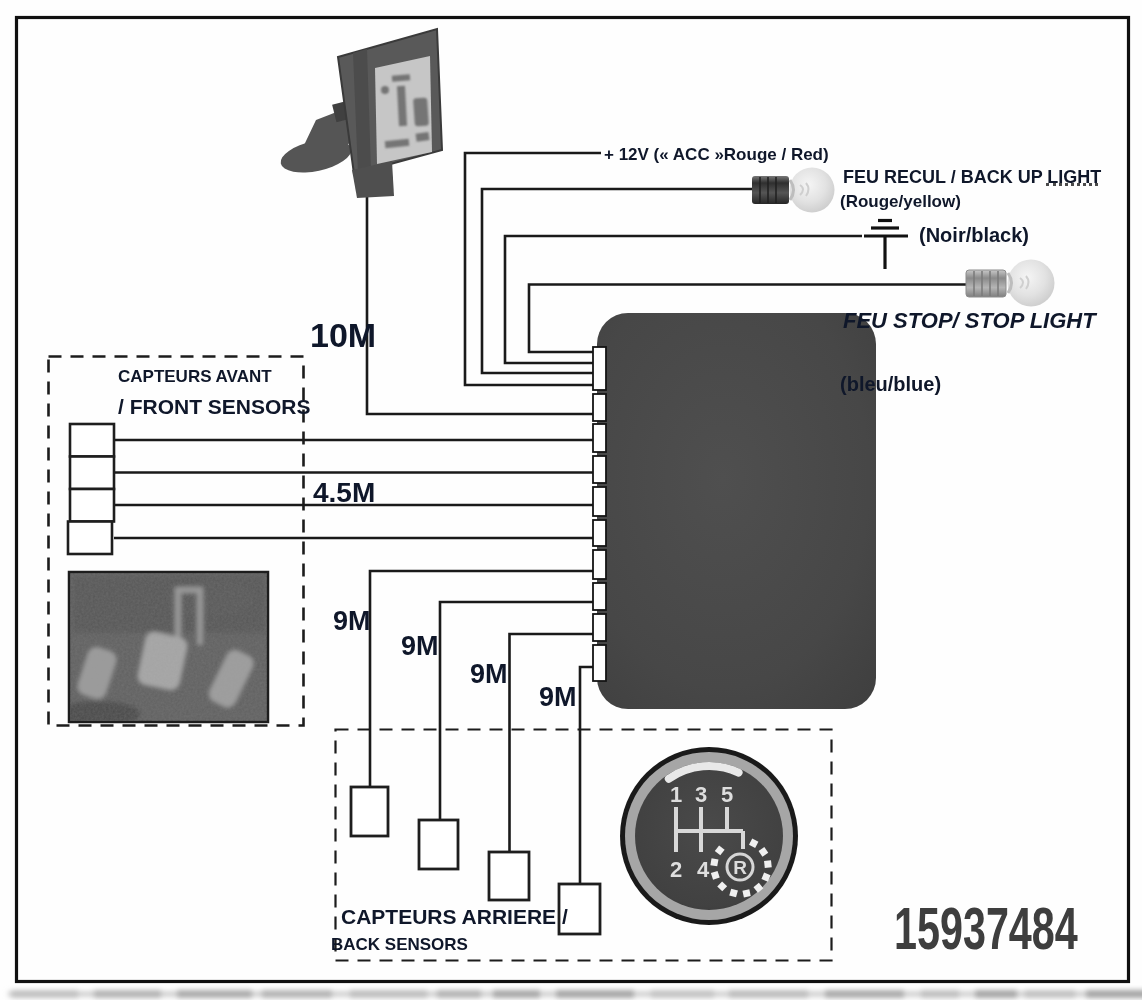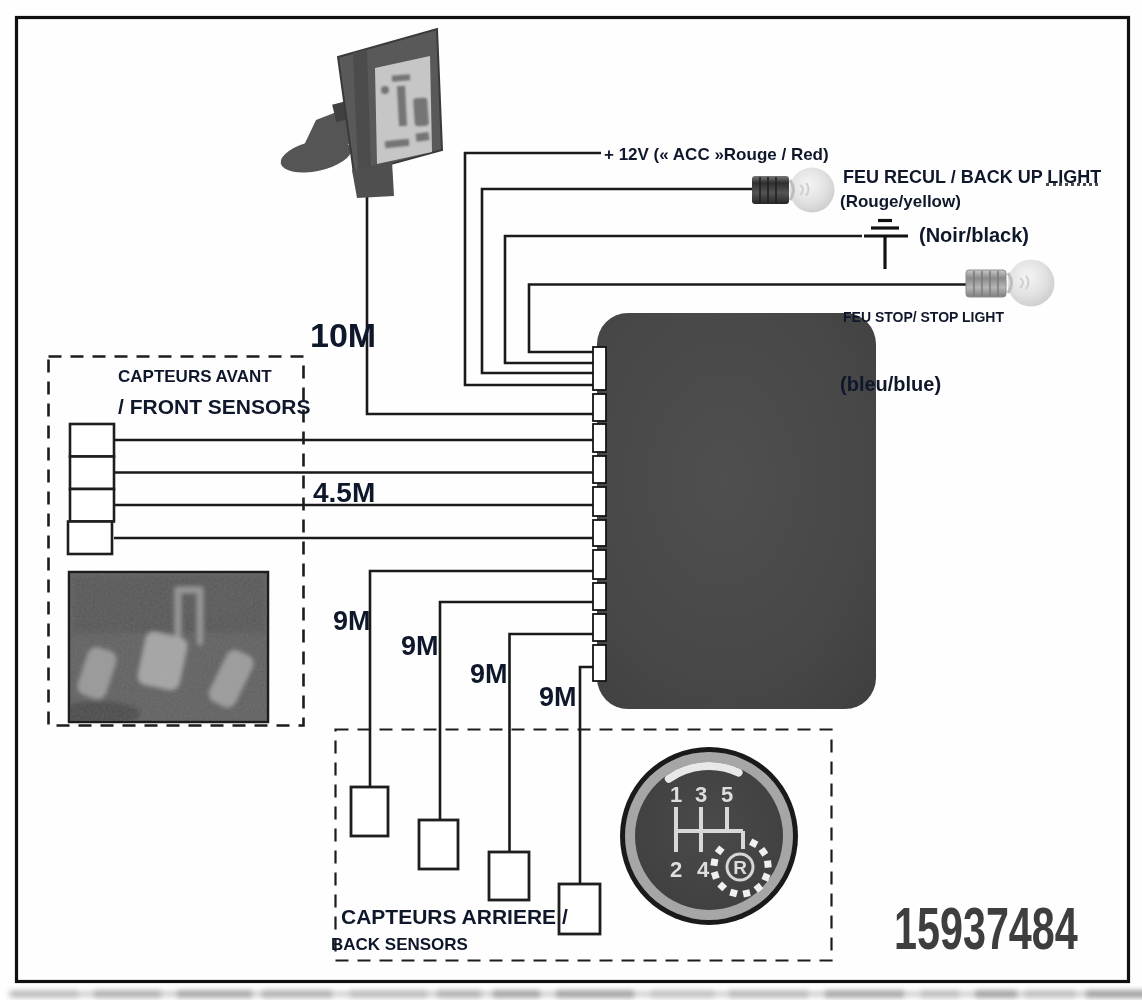--- a/index.html
+++ b/index.html
@@ -215,21 +215,21 @@
 <rect x="975" y="990" width="42" height="8" fill="rgb(166,166,166)"></rect>
 <rect x="1025" y="990" width="50" height="8" fill="rgb(193,193,193)"></rect>
 <rect x="1086" y="990" width="76" height="8" fill="rgb(165,165,165)"></rect>
 </g>
 </svg>
 
 <div class="t" style="left:604px;top:146px;font-size:17px;">+ 12V (« ACC »Rouge / Red)</div>
 <div class="t" style="left:843px;top:168px;font-size:18px;">FEU RECUL / BACK UP LIGHT</div>
 <div class="t" style="left:840px;top:193px;font-size:17px;">(Rouge/yellow)</div>
 <div class="t" style="left:919px;top:225px;font-size:20px;">(Noir/black)</div>
-<div class="t" style="left:843px;top:310px;font-size:14px;">FEU STOP/ STOP LIGHT</div>
+<div class="t" style="left:843px;top:310px;font-size:22px;font-style:italic;">FEU STOP/ STOP LIGHT</div>
 <div class="t" style="left:840px;top:334px;font-size:20px;margin-top:40px;">(bleu/blue)</div>
 <div class="t" style="left:118px;top:368px;font-size:17px;">CAPTEURS AVANT</div>
 <div class="t" style="left:118px;top:396px;font-size:21px;">/ FRONT SENSORS</div>
 <div class="t" style="left:310px;top:286px;font-size:34px;margin-top:32px;">10M</div>
 <div class="t" style="left:313px;top:479px;font-size:28px;">4.5M</div>
 <div class="t" style="left:333px;top:608px;font-size:27px;">9M</div>
 <div class="t" style="left:401px;top:633px;font-size:27px;">9M</div>
 <div class="t" style="left:470px;top:661px;font-size:27px;">9M</div>
 <div class="t" style="left:539px;top:684px;font-size:27px;">9M</div>
 <div class="t" style="left:341px;top:906px;font-size:21px;">CAPTEURS ARRIERE /</div>

